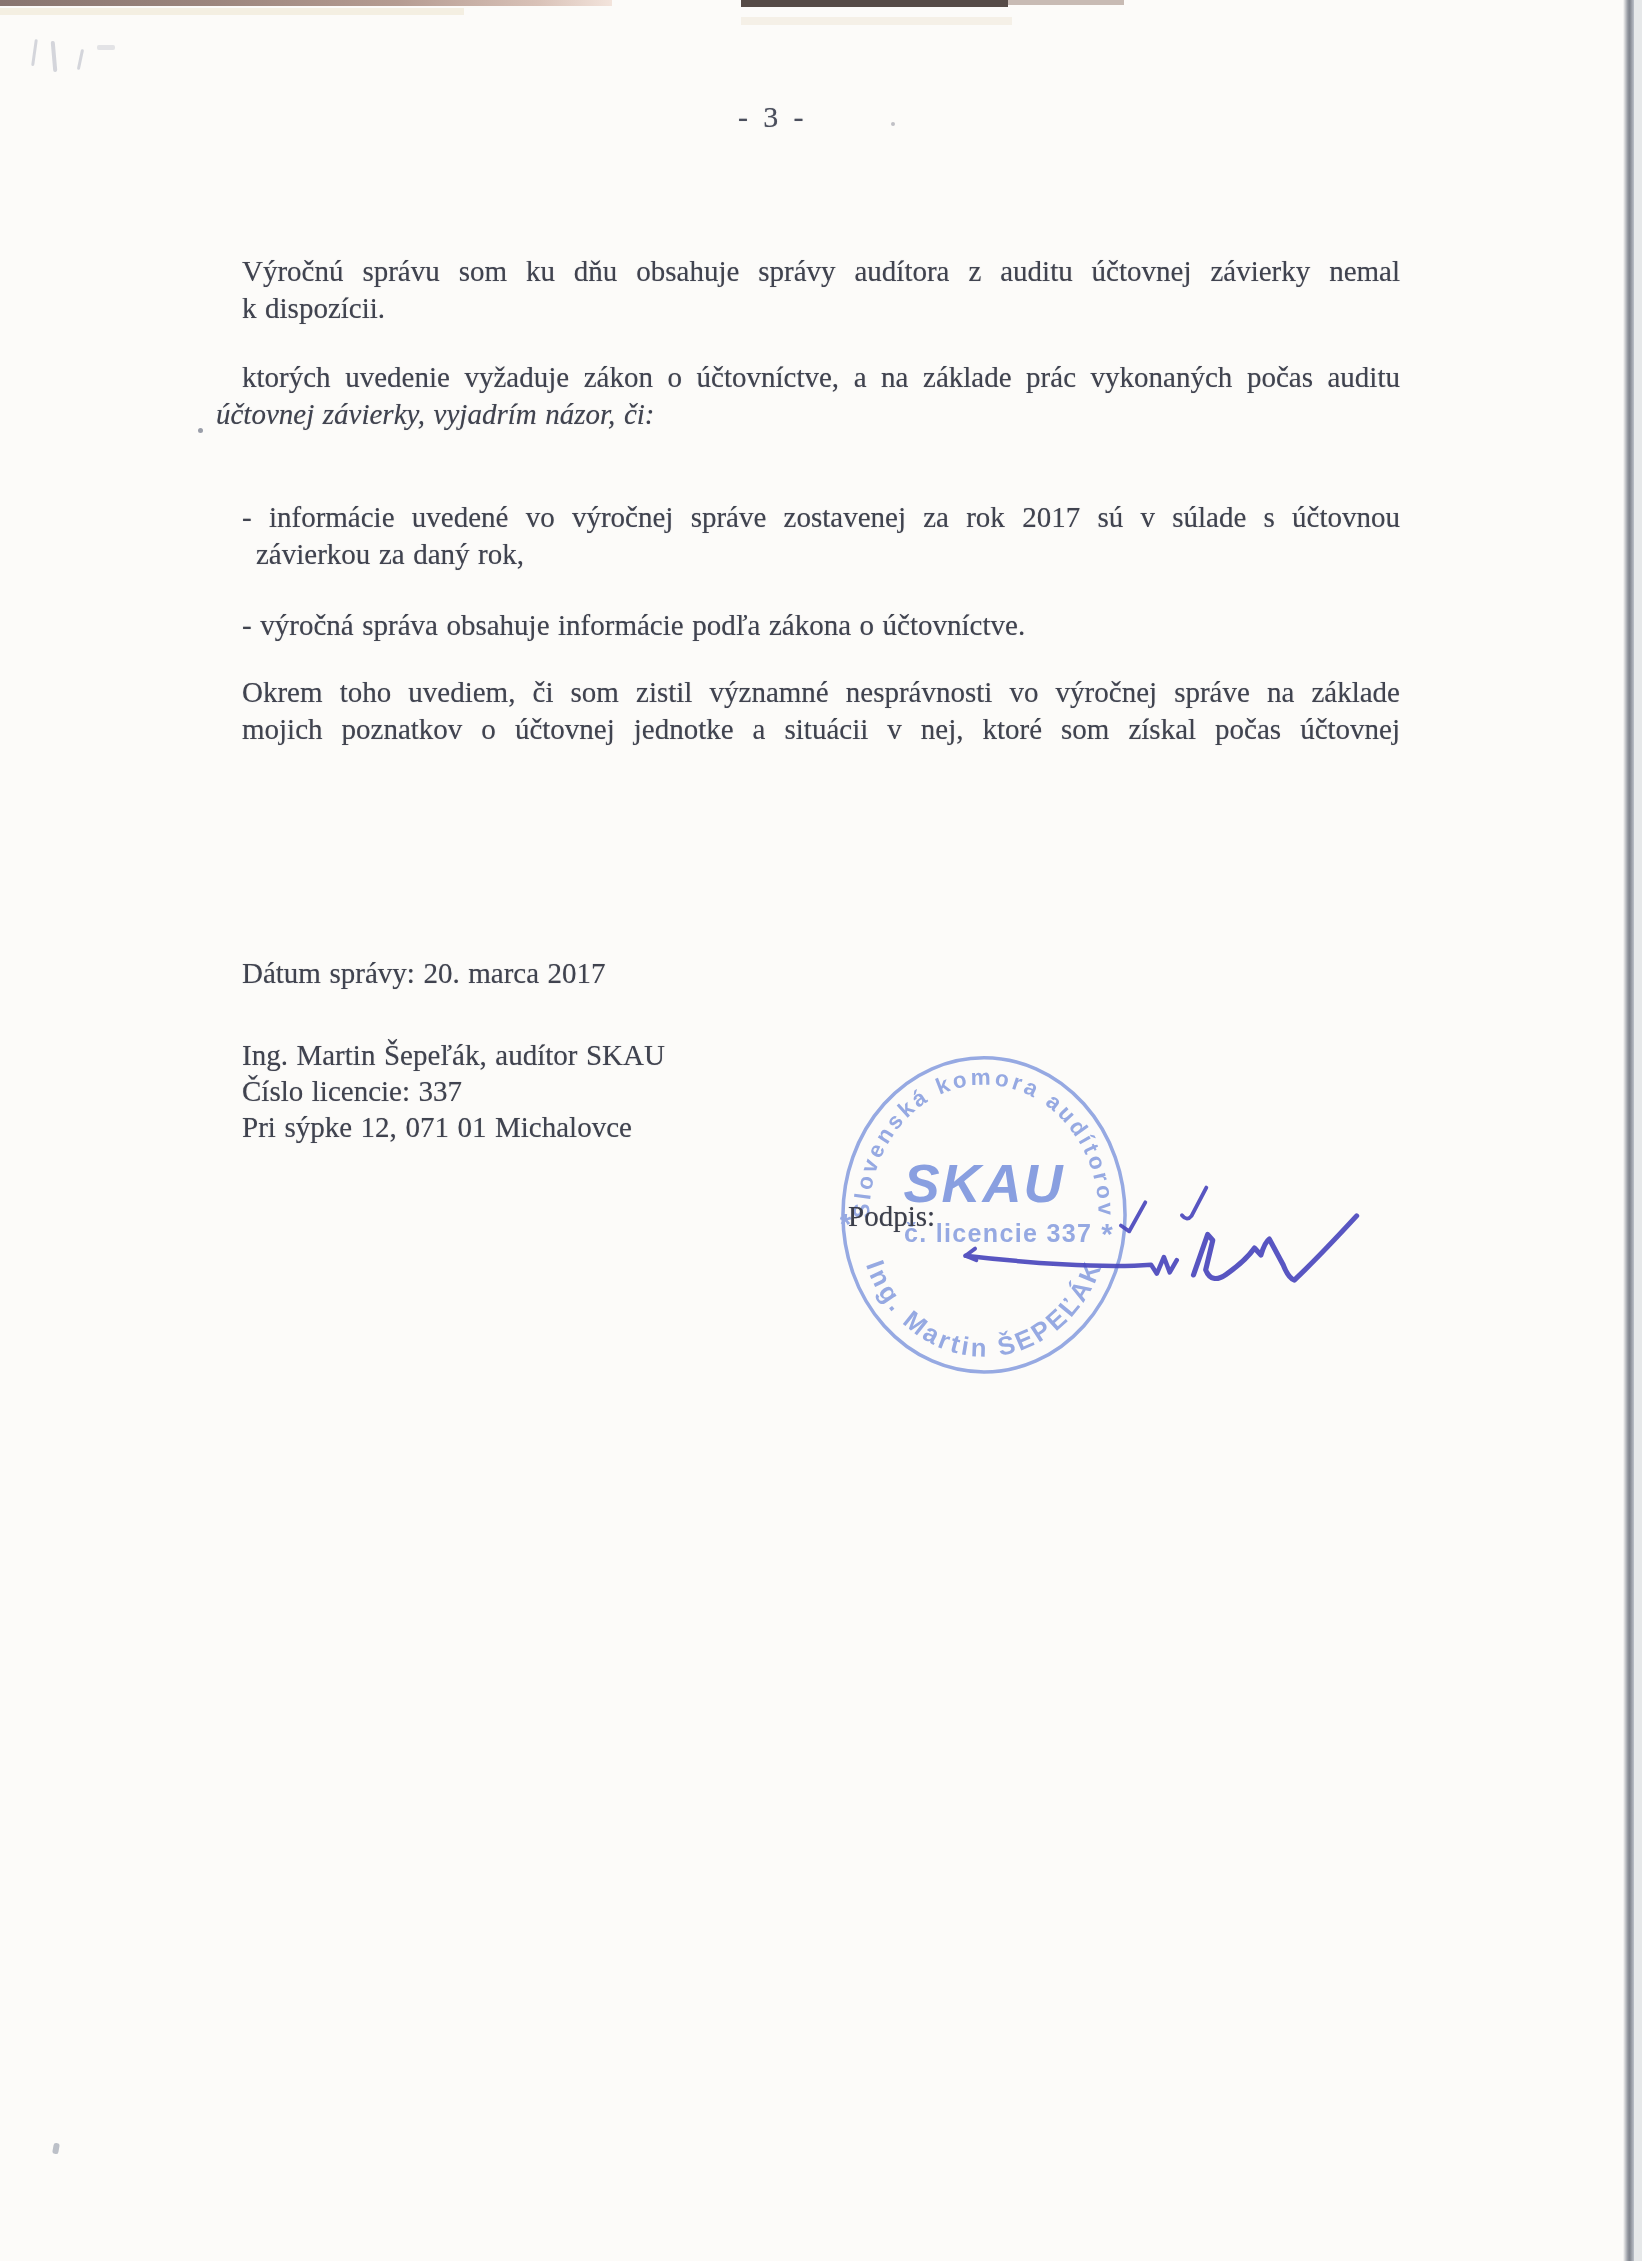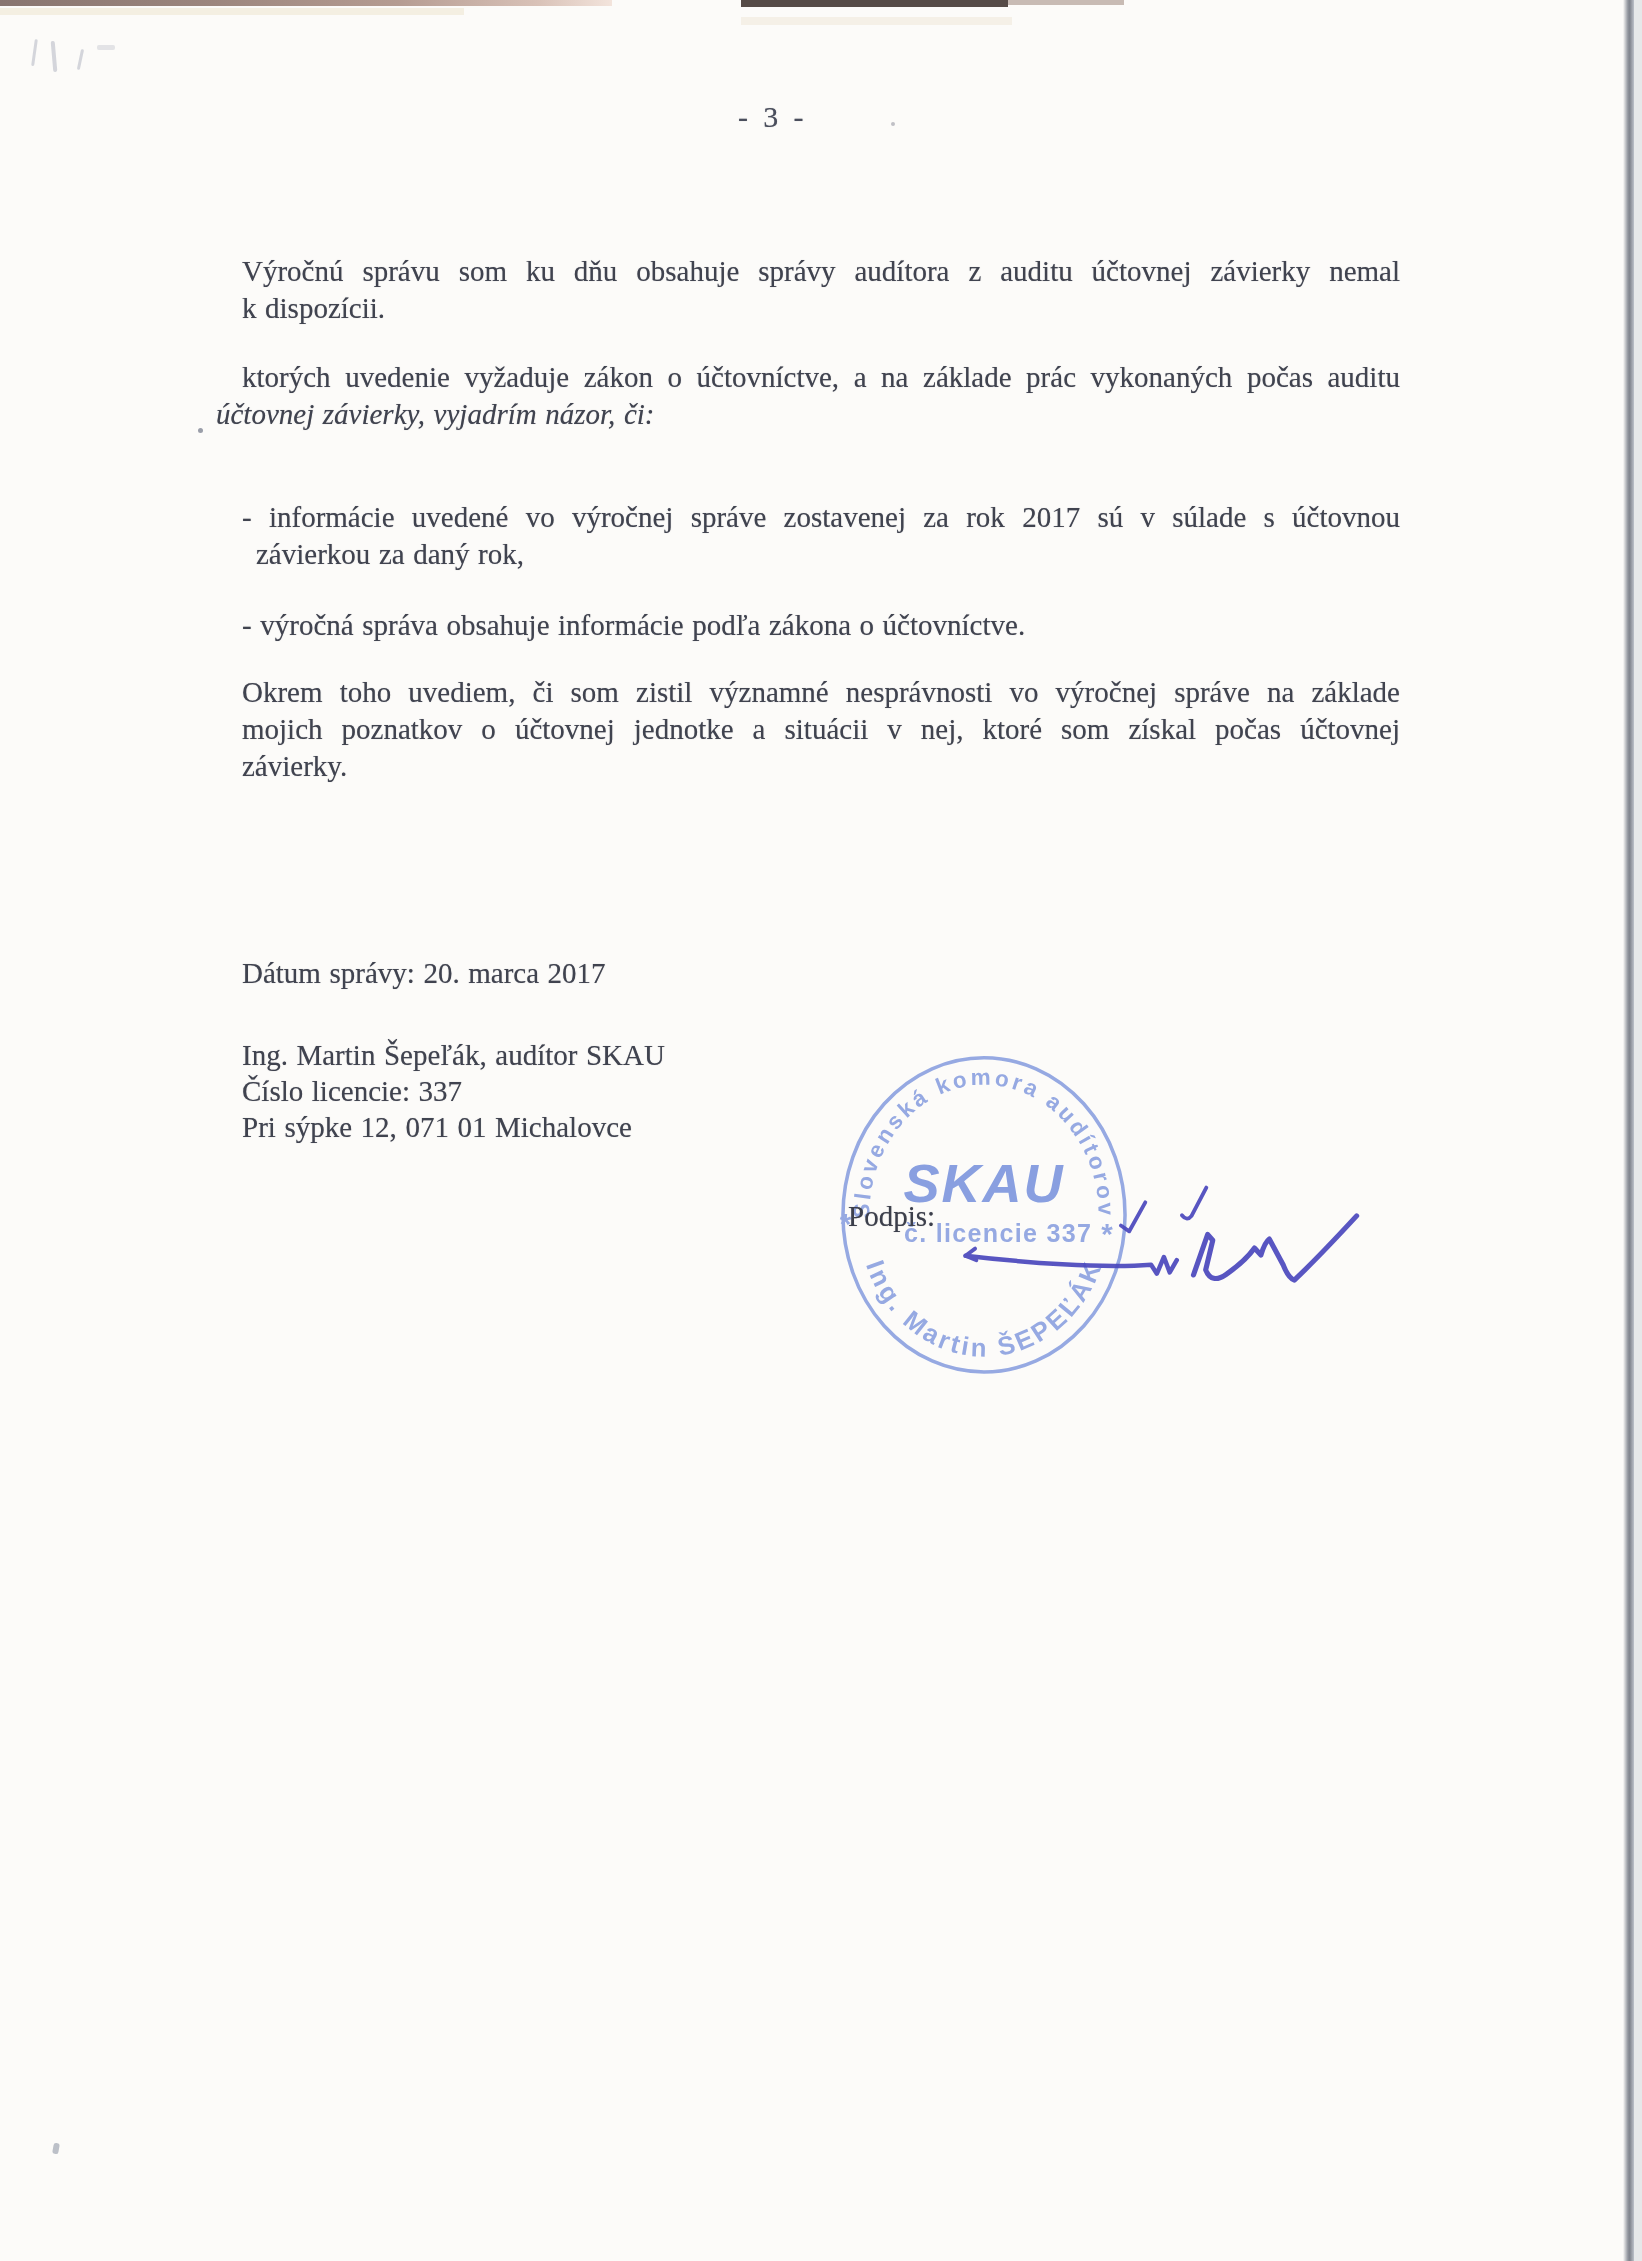--- a/index.html
+++ b/index.html
@@ -78,21 +78,20 @@
     <div class="line hang">závierkou za daný rok,</div>
   </div>
 
   <div class="txt" style="top:607px;">
     <div class="line"><span>-</span> <span>výročná správa obsahuje informácie podľa zákona o účtovníctve.</span></div>
   </div>
 
   <div class="txt" style="top:674px;">
     <div class="line just">Okrem toho uvediem, či som zistil významné nesprávnosti vo výročnej správe na základe</div>
     <div class="line just">mojich poznatkov o účtovnej jednotke a situácii v nej, ktoré som získal počas účtovnej</div>
-    <div class="line">závierky.</div>
   </div>
 
   <div class="txt" style="top:955px;">
     <div class="line">Dátum správy: 20. marca 2017</div>
   </div>
 
   <div class="txt" style="top:1037px;line-height:36px;">
     <div class="line">Ing. Martin Šepeľák, audítor SKAU</div>
     <div class="line">Číslo licencie: 337</div>
     <div class="line">Pri sýpke 12, 071 01 Michalovce</div>

